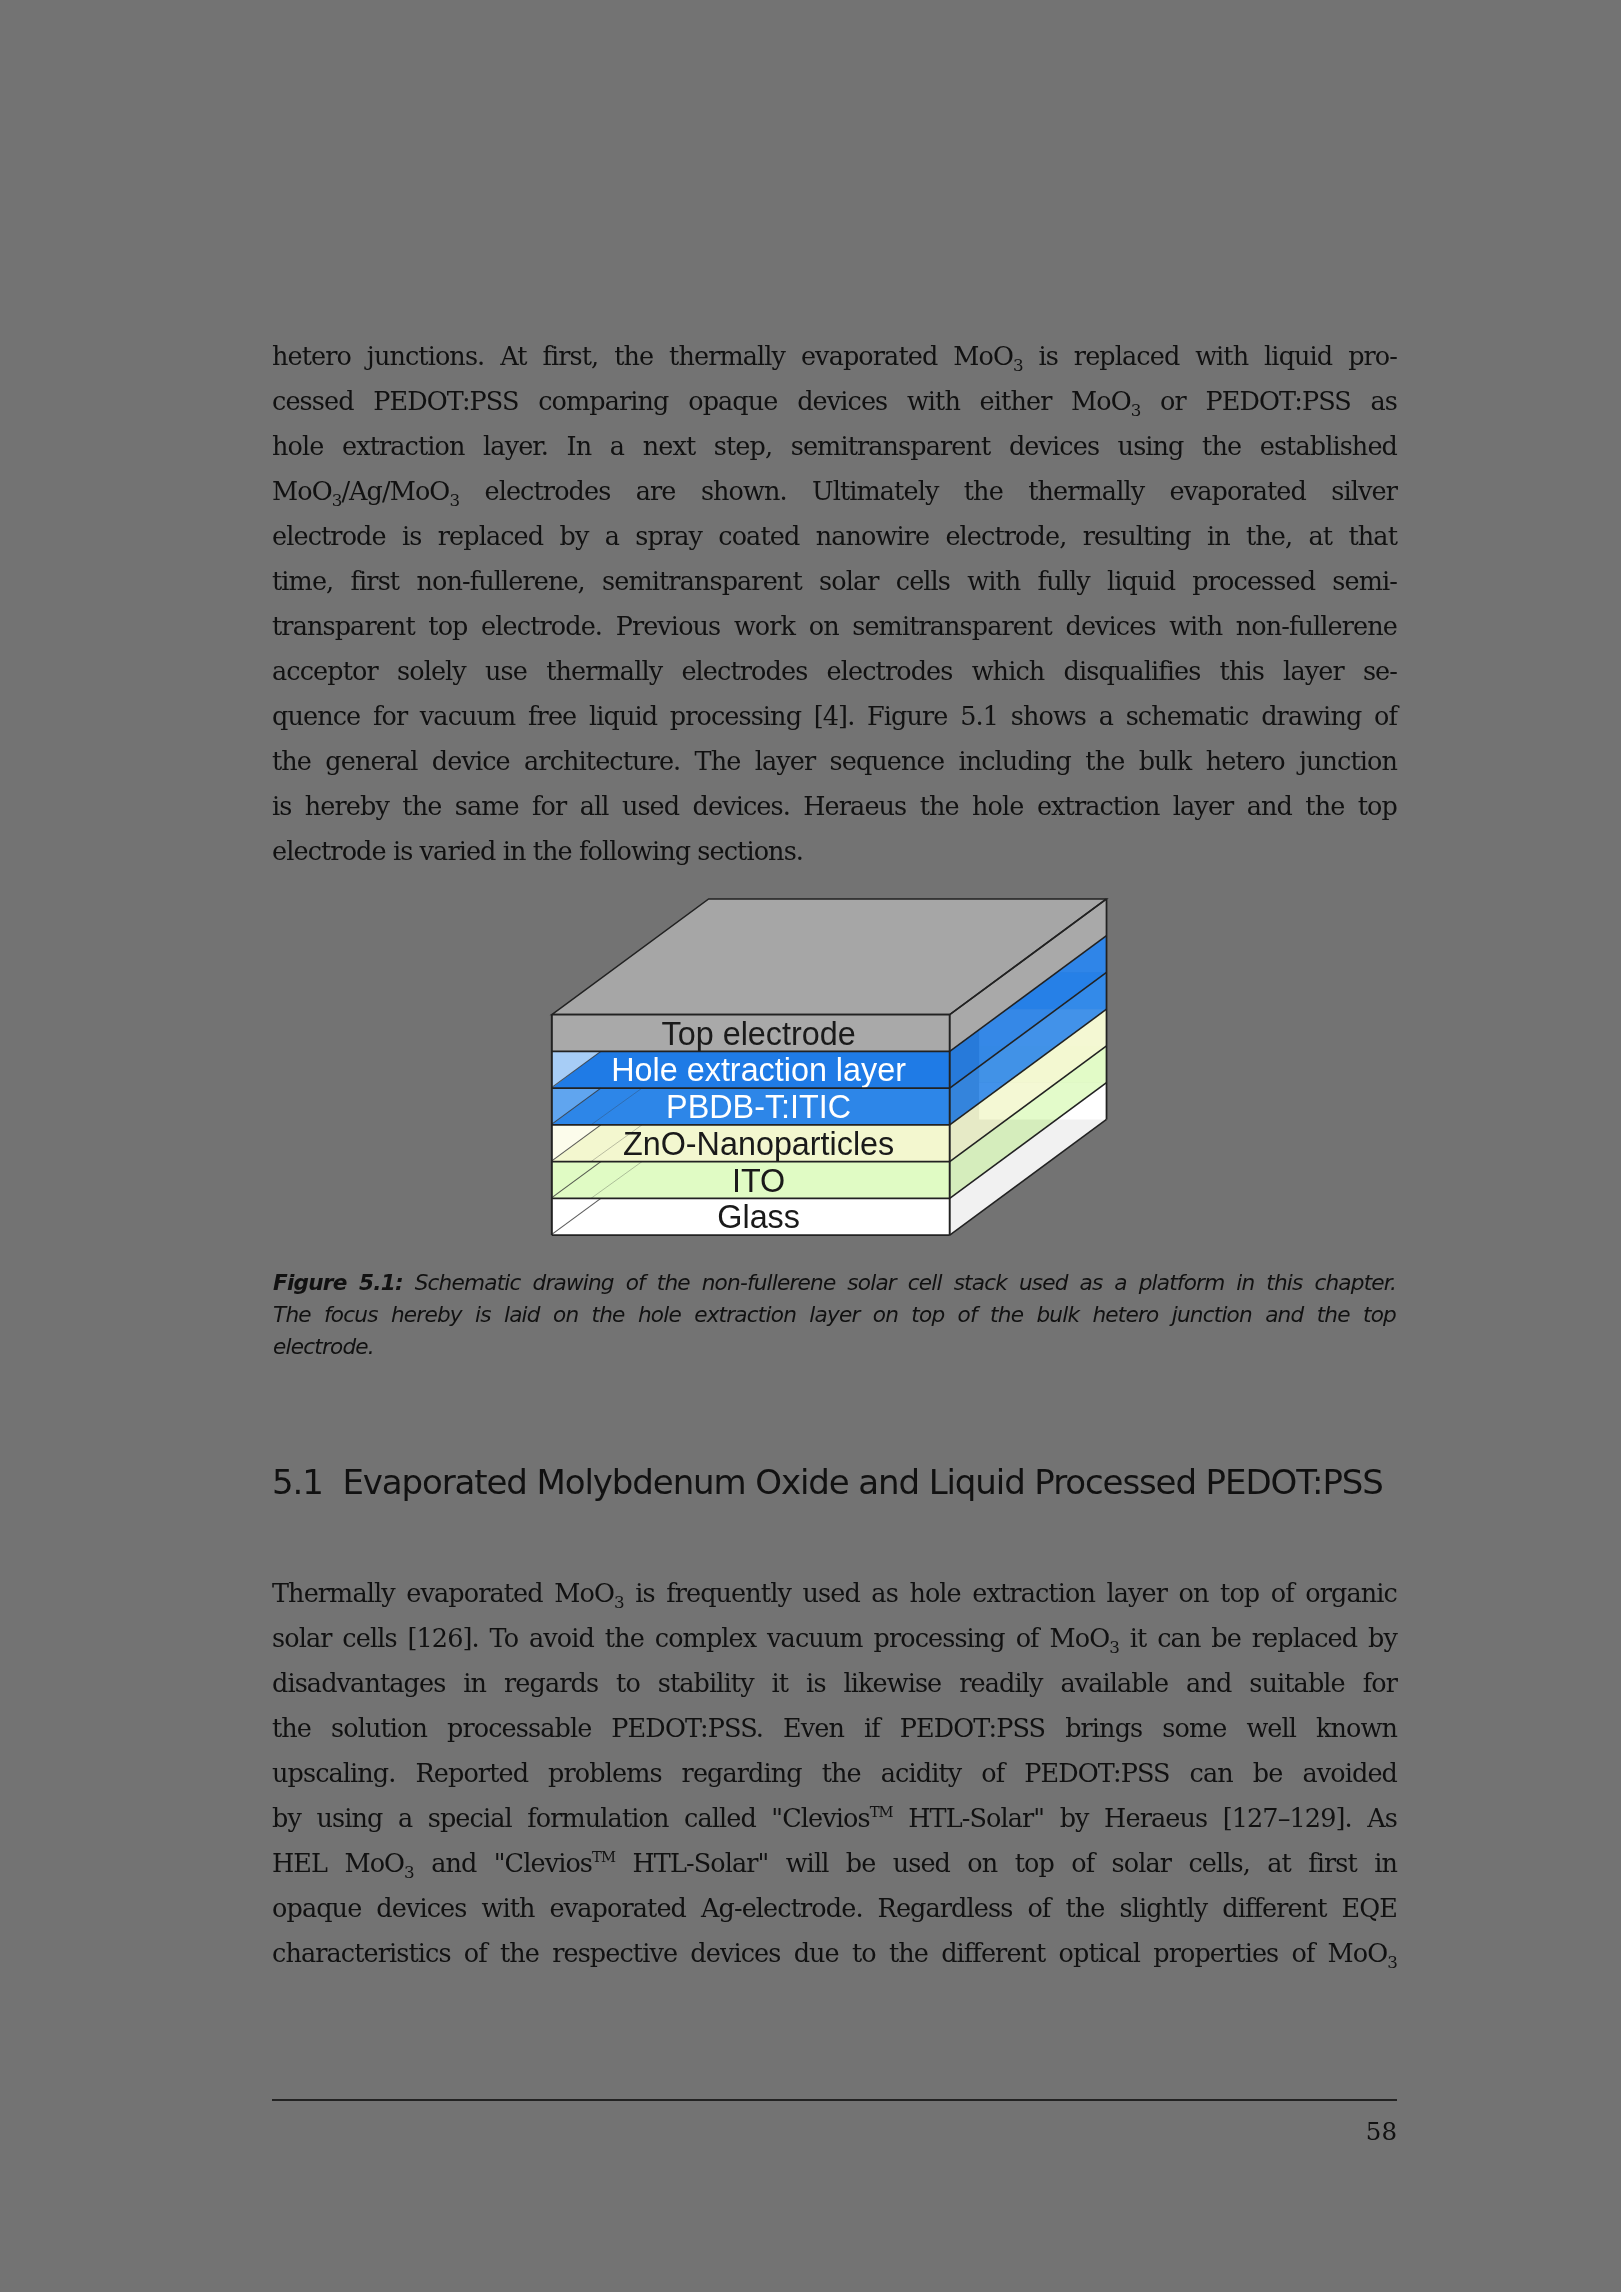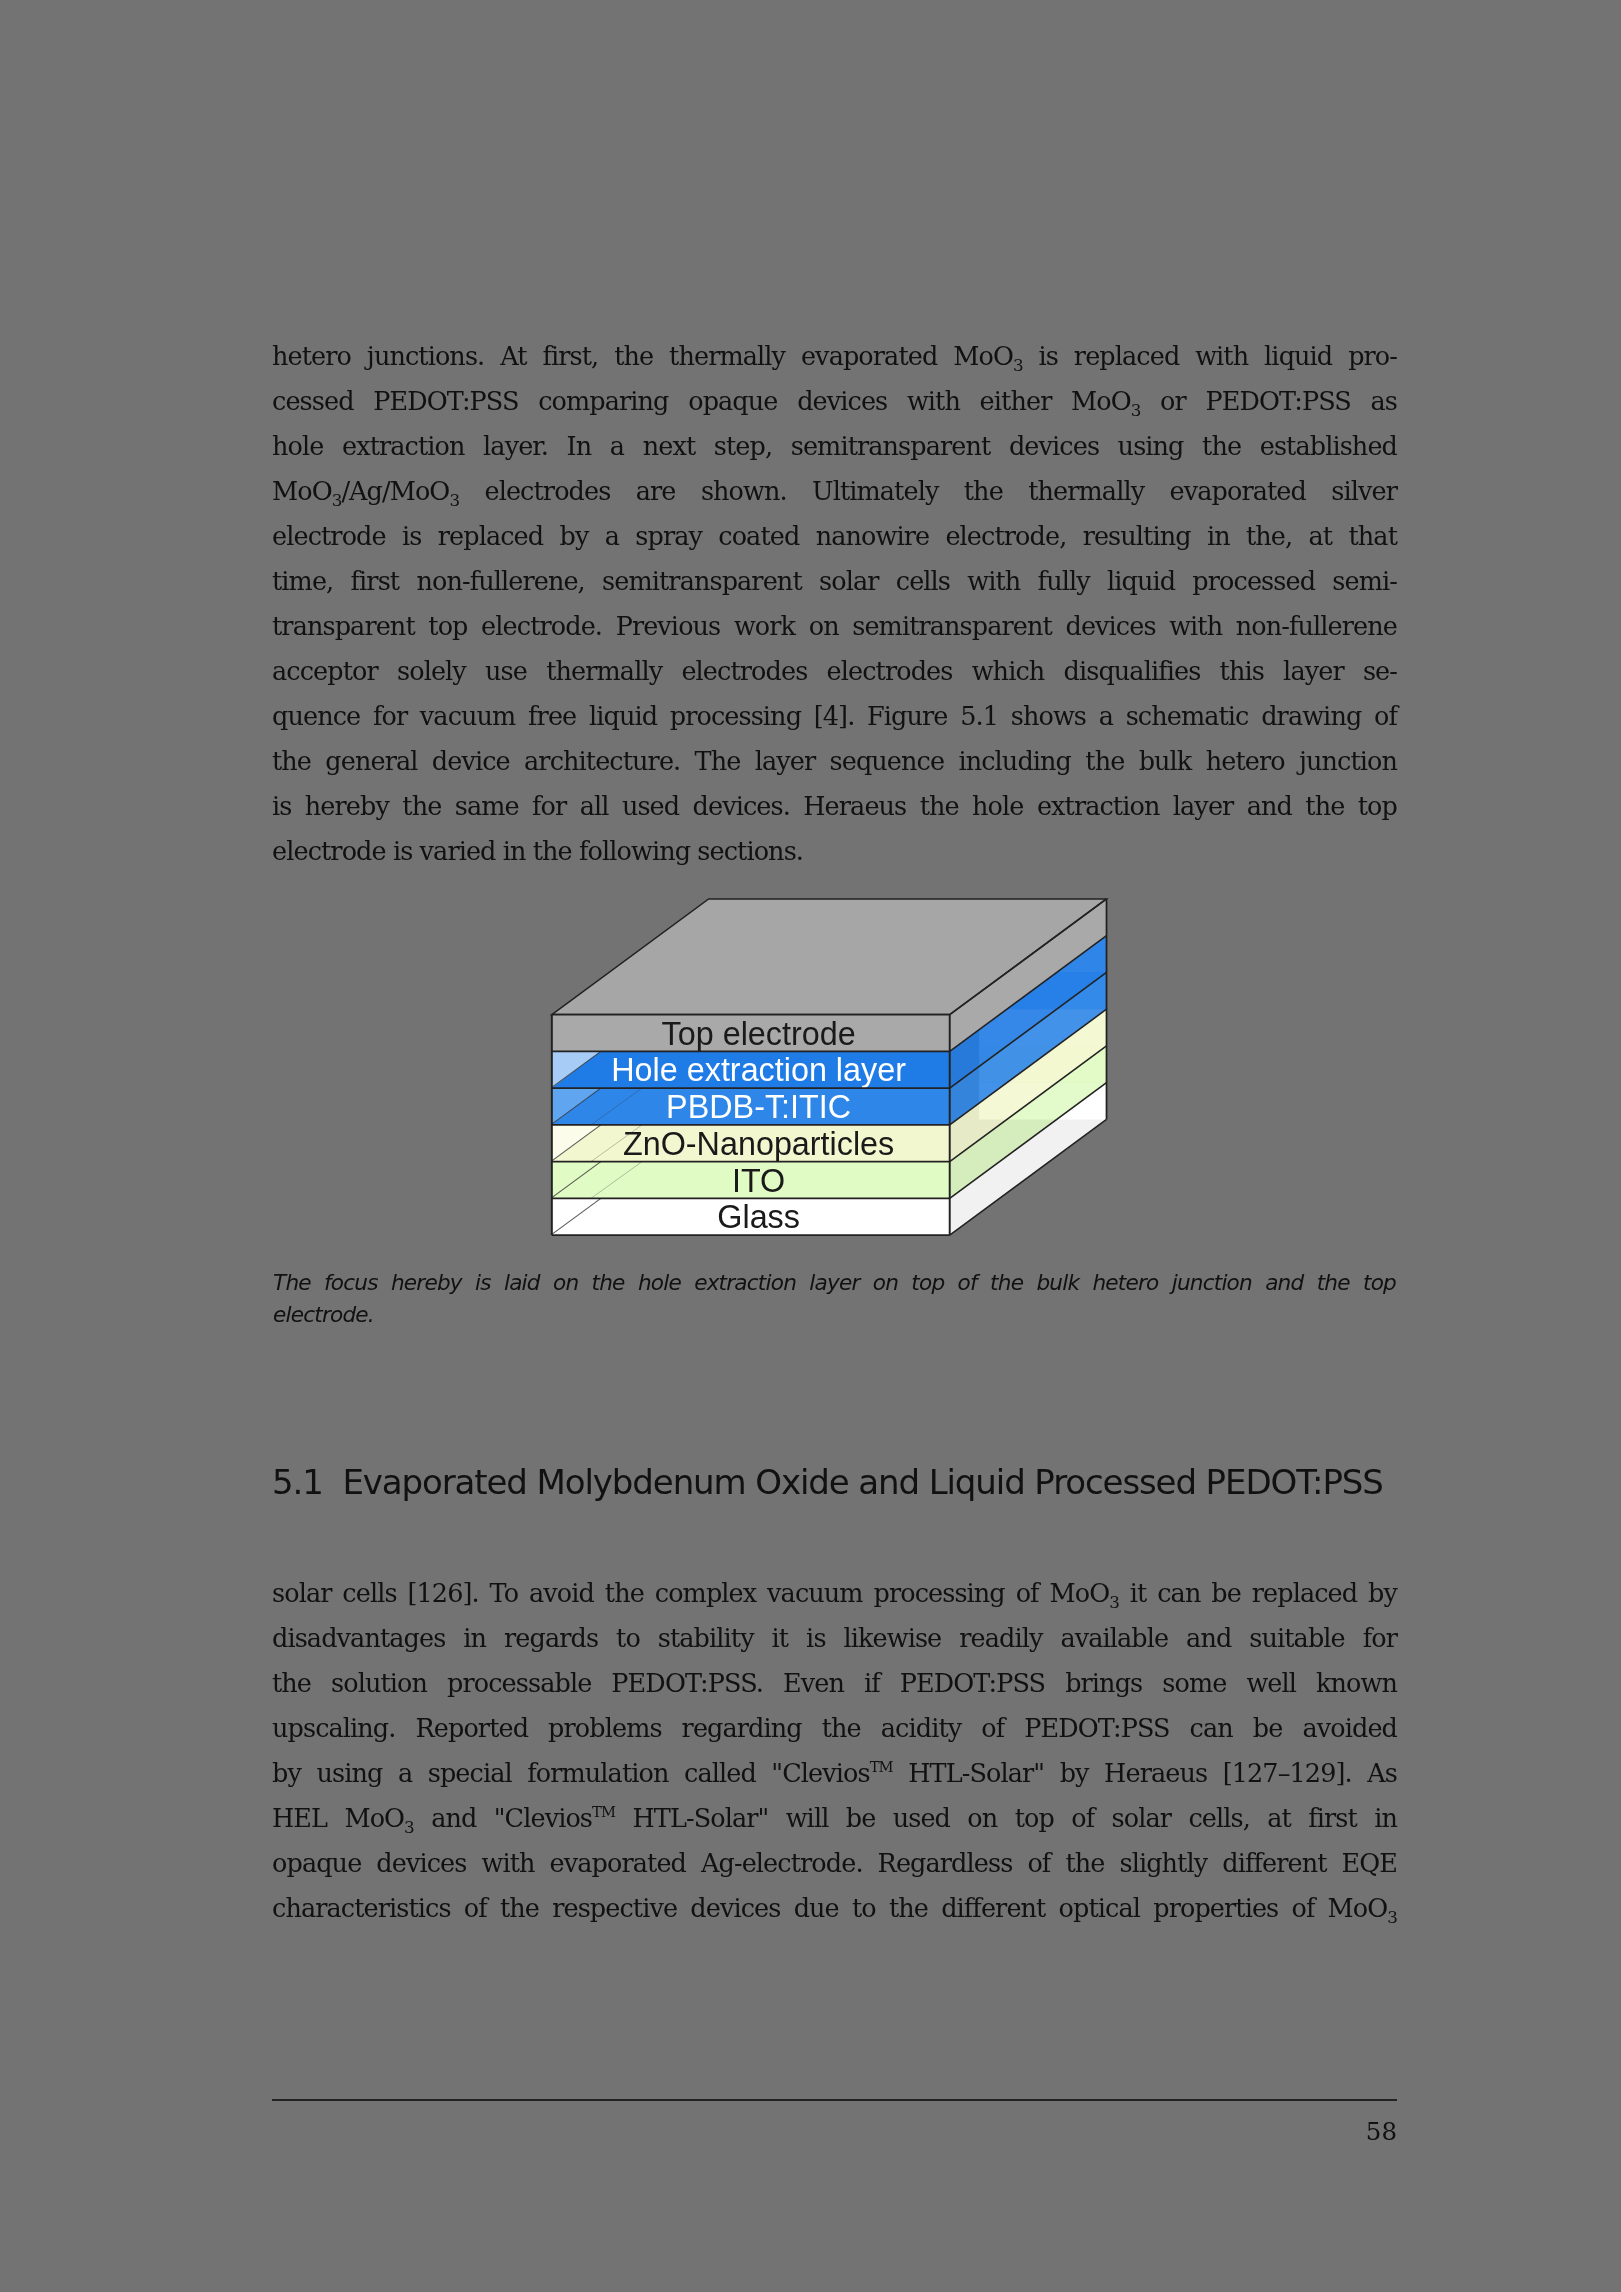--- a/index.html
+++ b/index.html
@@ -123,29 +123,31 @@
           <line x1="8" y1="355" x2="414" y2="355" stroke="#222222" stroke-width="1.8"></line>
           <line x1="414" y1="355" x2="574" y2="237" stroke="#222222" stroke-width="1.6"></line>
           <line x1="8" y1="130" x2="8" y2="355" stroke="#222222" stroke-width="2"></line>
           <line x1="414" y1="130" x2="414" y2="355" stroke="#222222" stroke-width="2"></line>
           <line x1="574" y1="12" x2="574" y2="237" stroke="#222222" stroke-width="1.8"></line>
         </g>
     </svg>
   </div>
 
   <div class="caption">
+    <span class="line"><span class="fig-label">Figure 5.1:</span><span> Schematic drawing of the non-fullerene solar cell stack used as a platform in this chapter.</span></span>
     <span class="line">The focus hereby is laid on the hole extraction layer on top of the bulk hetero junction and the top</span>
     <span class="line last">electrode.</span>
   </div>
 
   <div class="section-heading">
     <span class="num">5.1</span><span>Evaporated Molybdenum Oxide and Liquid Processed PEDOT:PSS</span>
   </div>
 
   <div class="para" id="para2">
+    <span class="line"><span>Thermally evaporated MoO</span><sub>3</sub><span> is frequently used as hole extraction layer on top of organic</span></span>
     <span class="line"><span>solar cells [126].  To avoid the complex vacuum processing of MoO</span><sub>3</sub><span> it can be replaced by</span></span>
     <span class="line">disadvantages in regards to stability it is likewise readily available and suitable for</span>
     <span class="line">the solution processable PEDOT:PSS. Even if PEDOT:PSS brings some well known</span>
     <span class="line">upscaling.  Reported problems regarding the acidity of PEDOT:PSS can be avoided</span>
     <span class="line"><span>by using a special formulation called "Clevios</span><sup>TM</sup><span> HTL-Solar" by Heraeus [127–129].  As</span></span>
     <span class="line"><span>HEL MoO</span><sub>3</sub><span> and "Clevios</span><sup>TM</sup><span> HTL-Solar" will be used on top of solar cells, at first in</span></span>
     <span class="line">opaque devices with evaporated Ag-electrode. Regardless of the slightly different EQE</span>
     <span class="line"><span>characteristics of the respective devices due to the different optical properties of MoO</span><sub>3</sub></span>
   </div>
 

